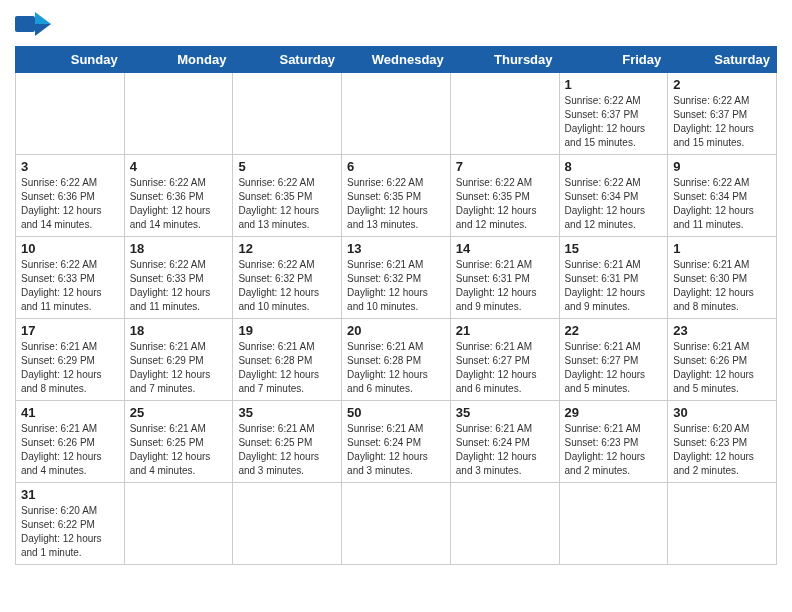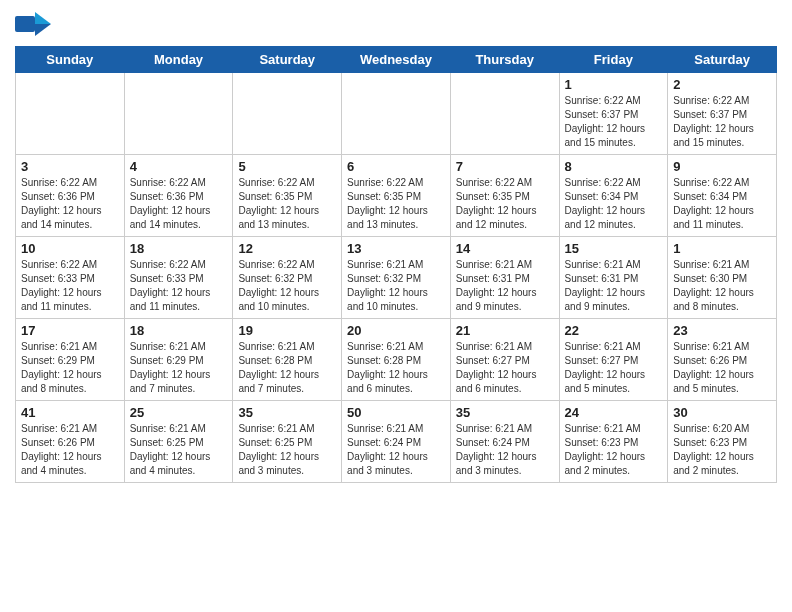--- a/index.html
+++ b/index.html
@@ -53,21 +53,21 @@
       color: #333;
     }
     .calendar {
       width: 100%;
       border-collapse: collapse;
       border: 1px solid #ccc;
     }
     .calendar th {
       background: #1a5fa8;
       color: #fff;
-      text-align: center;
+      text-align: right;
       padding: 5px 6px;
       font-size: 13px;
       font-weight: bold;
       border: 1px solid #1a5fa8;
     }
     .calendar td {
       border: 1px solid #ccc;
       vertical-align: top;
       padding: 4px 5px;
       width: calc(100%/7);
@@ -331,29 +331,44 @@
 and 3 minutes.</div>
           </td>
           <td>
             <span class="day-number">35</span>
             <div class="day-info" style="white-space: pre-line;">Sunrise: 6:21 AM
 Sunset: 6:24 PM
 Daylight: 12 hours
 and 3 minutes.</div>
           </td>
           <td>
-            <span class="day-number">24</span>
+            <span class="day-number">29</span>
             <div class="day-info" style="white-space: pre-line;">Sunrise: 6:21 AM
 Sunset: 6:23 PM
 Daylight: 12 hours
 and 2 minutes.</div>
           </td>
           <td>
             <span class="day-number">30</span>
             <div class="day-info" style="white-space: pre-line;">Sunrise: 6:20 AM
 Sunset: 6:23 PM
 Daylight: 12 hours
 and 2 minutes.</div>
           </td>
+        </tr>
+        <tr>
+          <td>
+            <span class="day-number">31</span>
+            <div class="day-info" style="white-space: pre-line;">Sunrise: 6:20 AM
+Sunset: 6:22 PM
+Daylight: 12 hours
+and 1 minute.</div>
+          </td>
+          <td class="empty-cell"></td>
+          <td class="empty-cell"></td>
+          <td class="empty-cell"></td>
+          <td class="empty-cell"></td>
+          <td class="empty-cell"></td>
+          <td class="empty-cell"></td>
         </tr>
       </tbody>
   </table>
 </div>
 
 </body></html>

